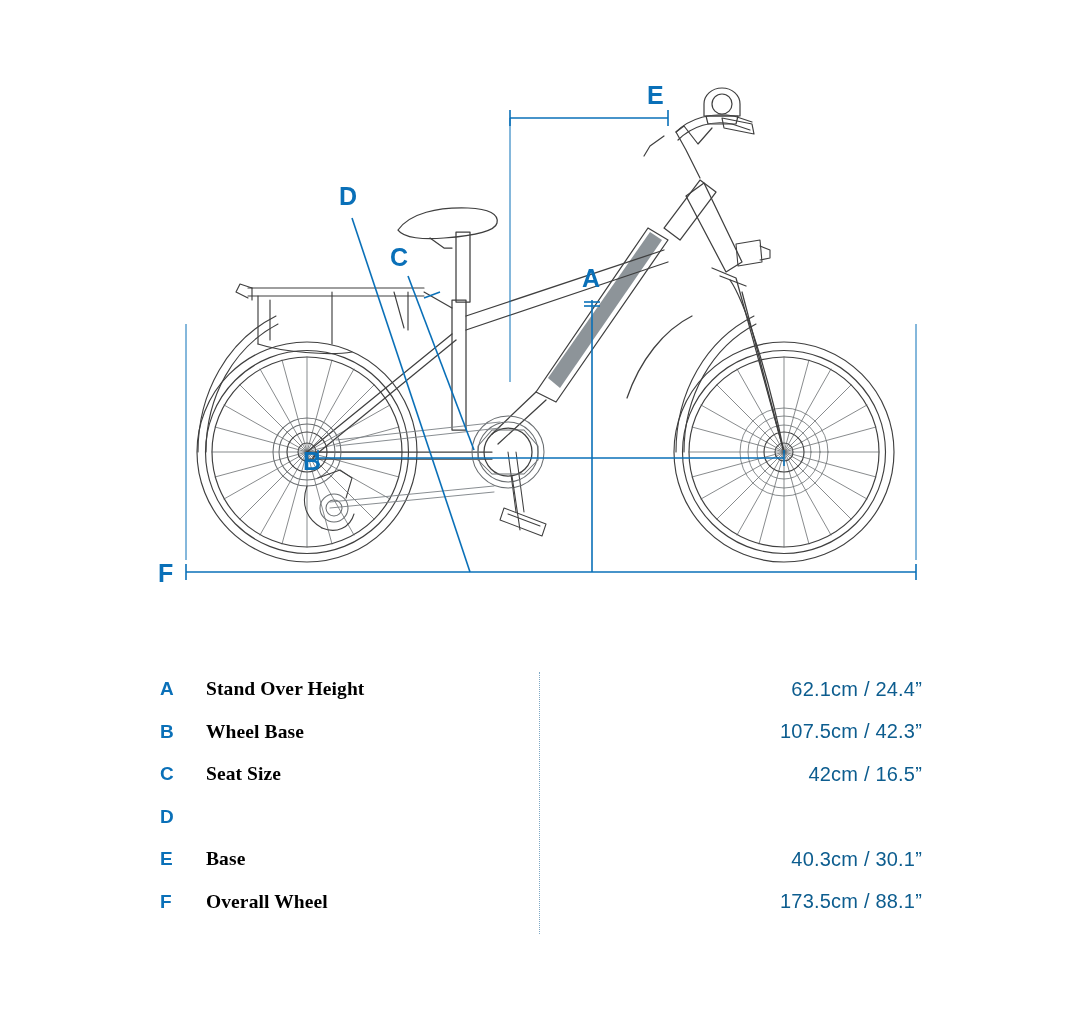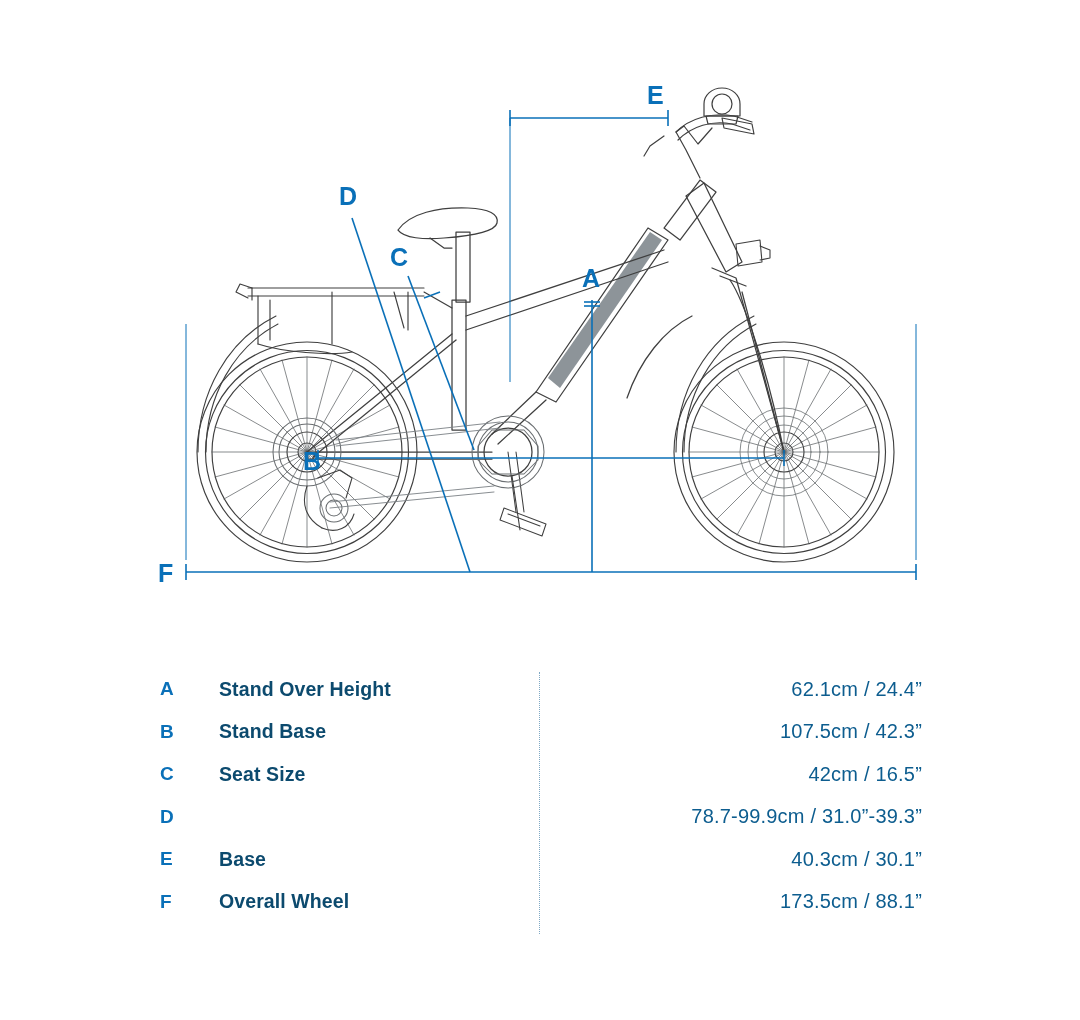--- a/index.html
+++ b/index.html
@@ -49,26 +49,27 @@
     left: 160px;
     width: 30px;
     text-align: left;
     color: #0a70b8;
     font-weight: bold;
     font-size: 19px;
     letter-spacing: 0.2px;
   }
   .spec-name {
     position: absolute;
-    left: 219px;
-    color: #0c4a6e;
+    left: 206px;
+    color: #000000;
     font-weight: bold;
     font-size: 19.5px;
     letter-spacing: 0.1px;
     white-space: nowrap;
+    font-family: Liberation Serif, serif;
   }
   .spec-value {
     position: absolute;
     right: 158px;
     color: #0d5d8f;
     font-weight: normal;
     font-size: 20px;
     letter-spacing: 0.2px;
     white-space: nowrap;
     text-align: left;
@@ -319,33 +320,32 @@
   <div id="spec-table">
 
     <div class="spec-row">
       <div class="spec-letter">A</div>
       <div class="spec-name">Stand Over Height</div>
       <div class="spec-value">62.1cm / 24.4”</div>
     </div>
 
     <div class="spec-row">
       <div class="spec-letter">B</div>
-      <div class="spec-name">Stand Base</div>
+      <div class="spec-name">Wheel Base</div>
       <div class="spec-value">107.5cm / 42.3”</div>
     </div>
 
     <div class="spec-row">
       <div class="spec-letter">C</div>
       <div class="spec-name">Seat Size</div>
       <div class="spec-value">42cm / 16.5”</div>
     </div>
 
     <div class="spec-row">
       <div class="spec-letter">D</div>
-      <div class="spec-value">78.7-99.9cm / 31.0”-39.3”</div>
     </div>
 
     <div class="spec-row">
       <div class="spec-letter">E</div>
       <div class="spec-name">Base</div>
       <div class="spec-value">40.3cm / 30.1”</div>
     </div>
 
     <div class="spec-row">
       <div class="spec-letter">F</div>

